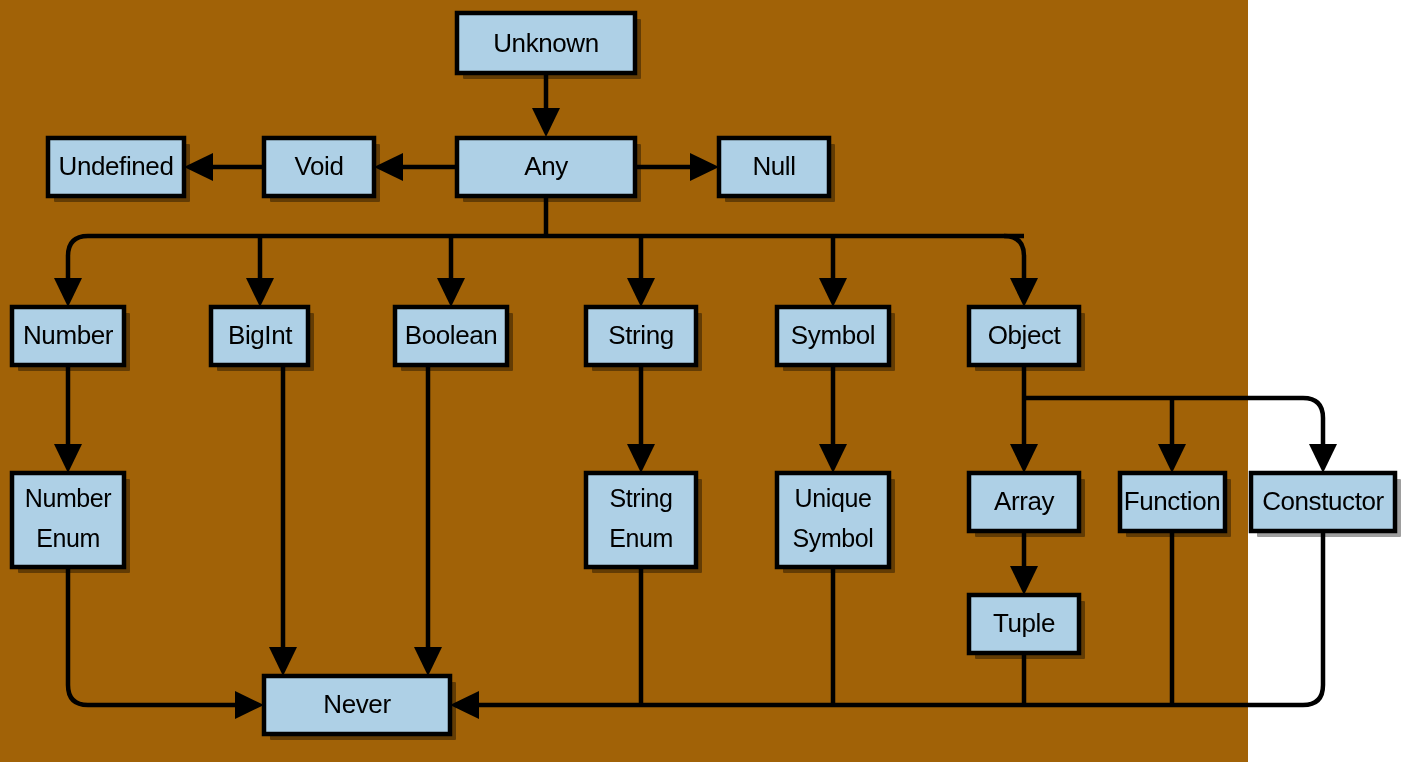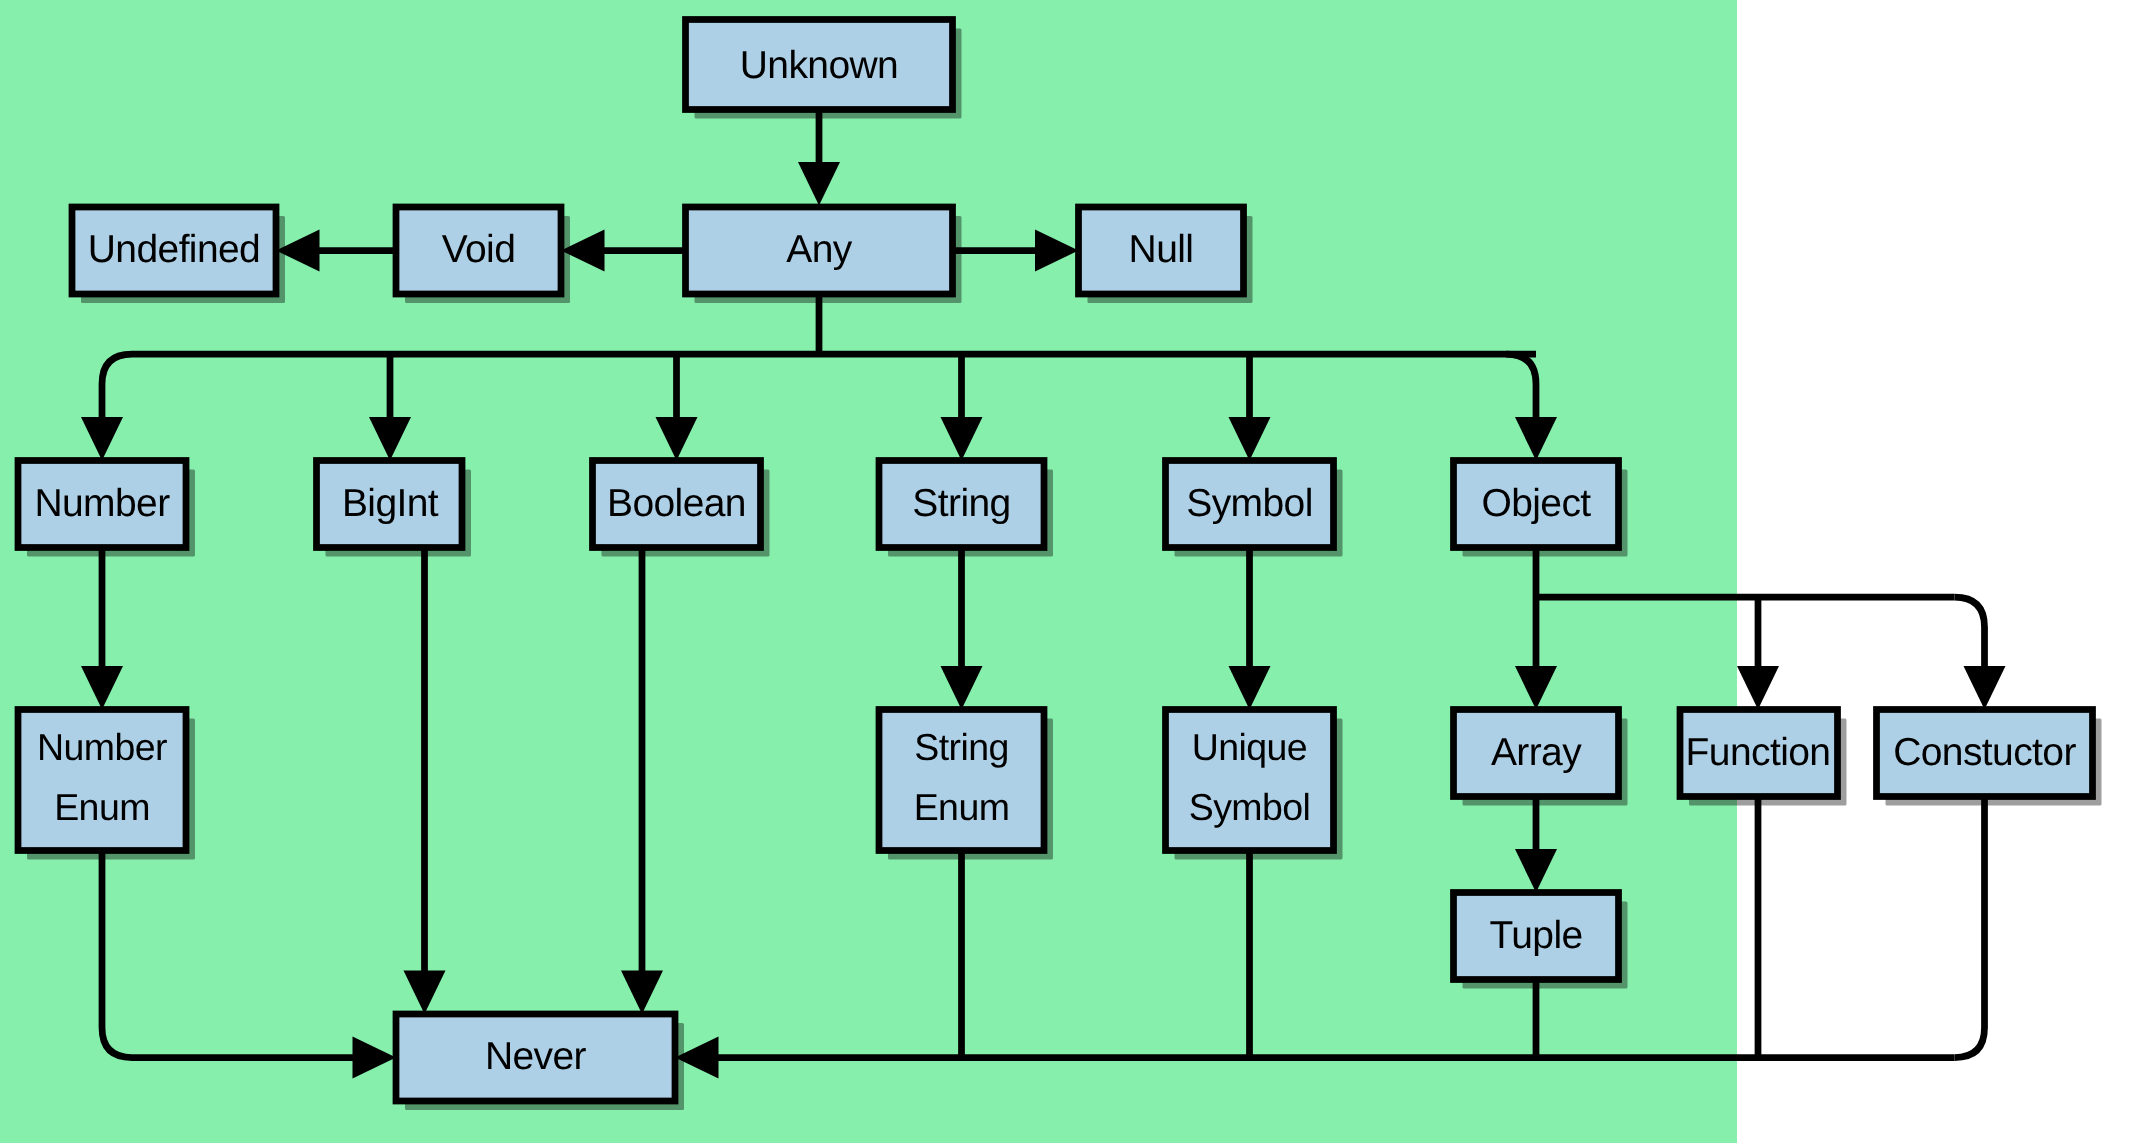--- a/index.html
+++ b/index.html
@@ -8,23 +8,23 @@
     background: #ffffff;
   }
   body {
     width: 1422px;
     height: 762px;
     overflow: hidden;
     font-family: "Liberation Sans", sans-serif;
   }
   #diagram-root {
     position: relative;
-    width: 1158px;
+    width: 1248px;
     height: 762px;
-    background: #86efac;
+    background: #a16207;
   }
   svg#graph {
     position: absolute;
     top: 0;
     left: 0;
     width: 1422px;
     height: 762px;
     display: block;
   }
   .node-rect {

